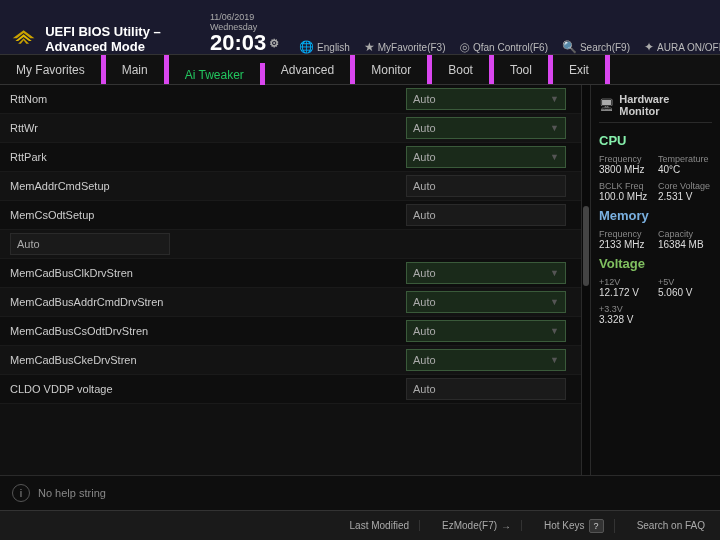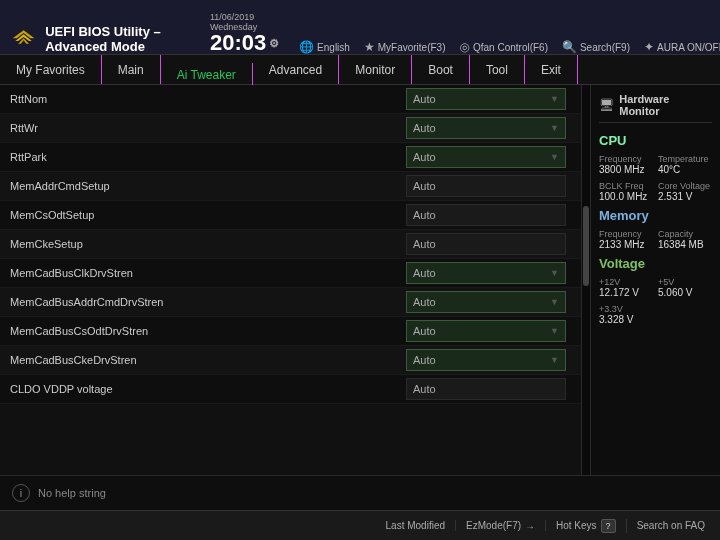--- a/index.html
+++ b/index.html
@@ -78,21 +78,21 @@
       align-items: stretch;
       border-bottom: 1px solid #333;
     }
     .nav-item {
       padding: 12px 16px;
       display: flex;
       align-items: center;
       font-size: 12px;
       color: #ccc;
       cursor: pointer;
-      border-right: 1px solid #d946ef;
+      border-right: 5px solid #d946ef;
     }
     .nav-item.active {
       color: #22c55e;
       border-bottom: 2px solid #00d4ff;
       margin-top: 8px;
     }
 
     
     #main-content {
       display: flex;
@@ -244,21 +244,21 @@
       height: 30px;
       border-top: 1px solid #333;
       display: flex;
       align-items: center;
     }
     #bottom-bar-inner {
       flex: 1;
       display: flex;
       align-items: center;
       justify-content: flex-end;
-      gap: 0;
+      gap: 12px;
       padding-right: 5px;
     }
     .bottom-item {
       font-size: 10px;
       color: #aaa;
       padding: 0 10px;
       border-right: 1px solid #333;
       height: 100%;
       display: flex;
       align-items: center;
@@ -384,21 +384,20 @@
     <div class="setting-row">
       <span class="setting-label">MemCsOdtSetup</span>
       <div class="setting-value">
         <div class="static-box">
           <span>Auto</span>
         </div>
       </div>
     </div>
 
     <div class="setting-row">
-      <span class="setting-label">MemCkeSetup</span>
       <div class="setting-value">
         <div class="static-box">
           <span>Auto</span>
         </div>
       </div>
     </div>
 
     <div class="setting-row">
       <span class="setting-label">MemCadBusClkDrvStren</span>
       <div class="setting-value">

